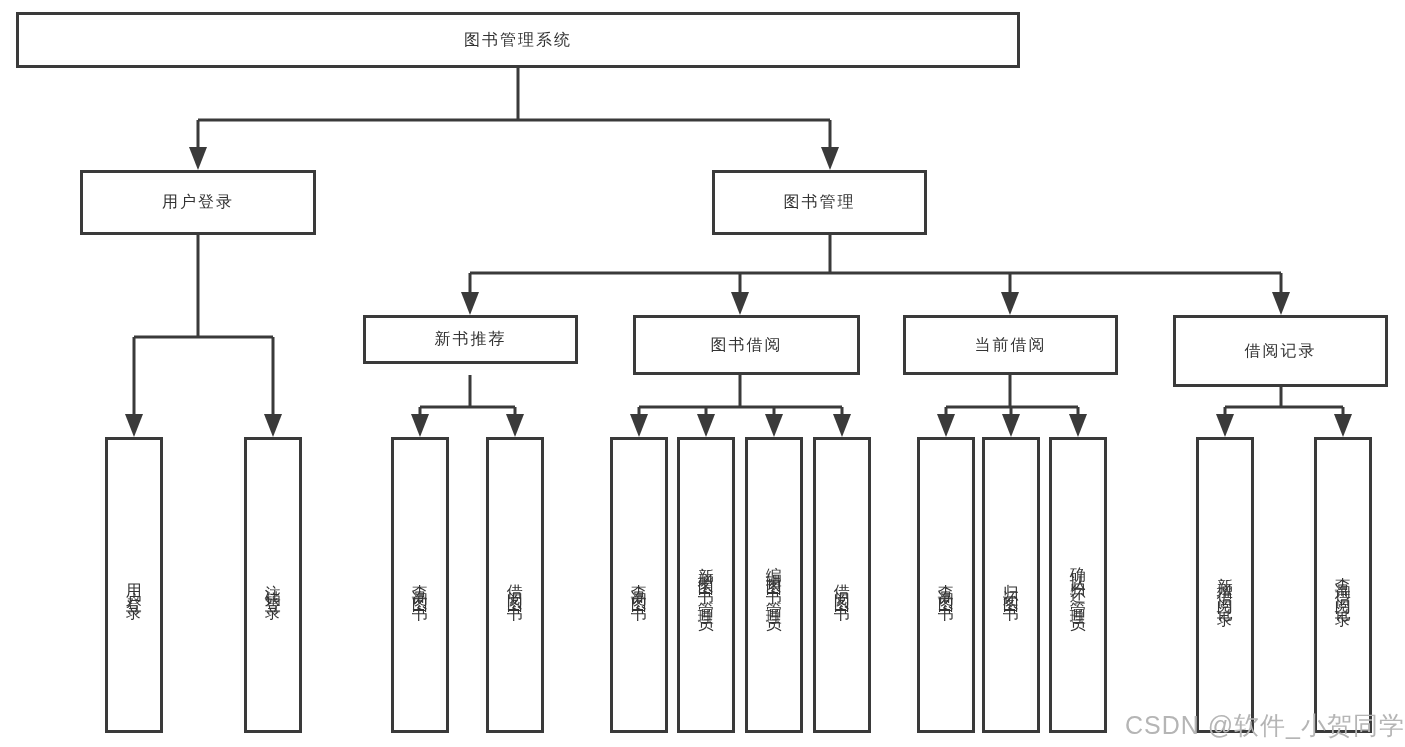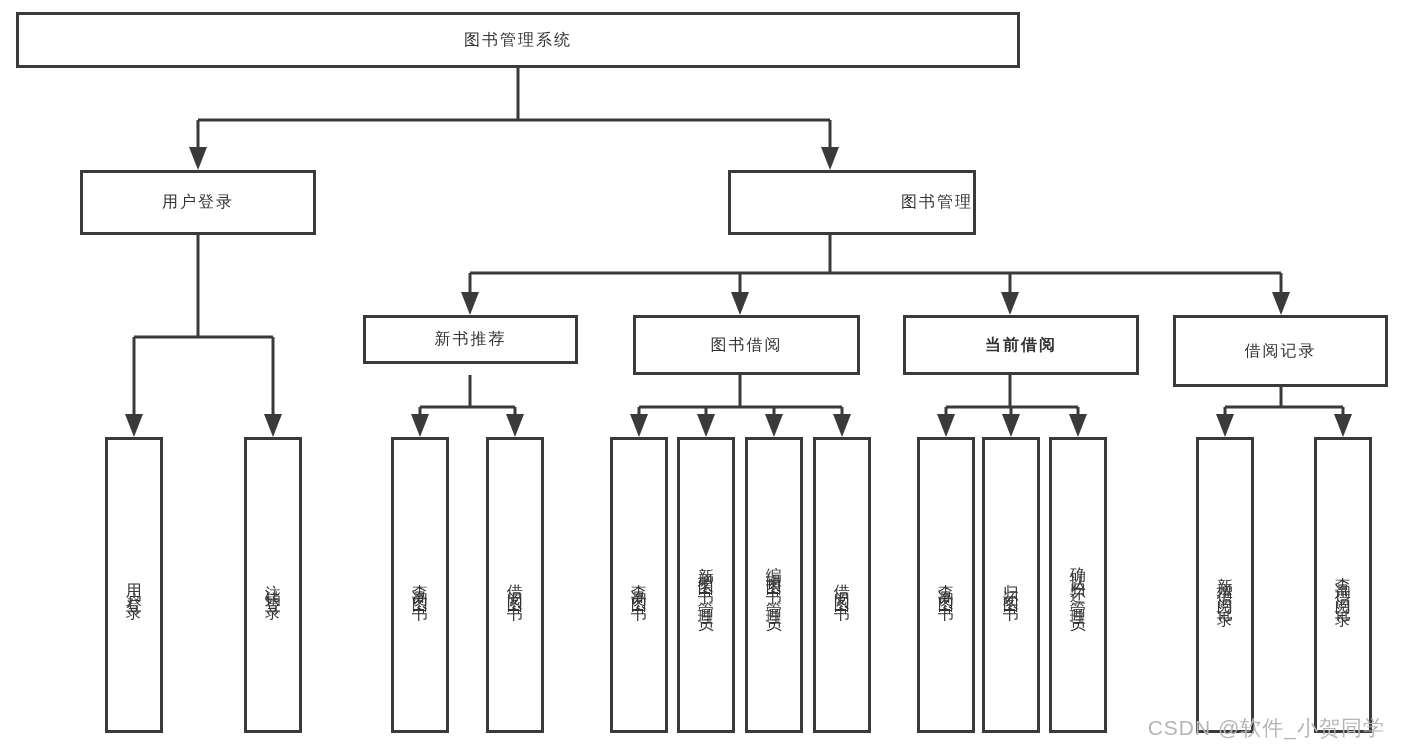--- a/index.html
+++ b/index.html
@@ -23,46 +23,46 @@
     display:flex; align-items:center; justify-content:center;
     color:var(--text,#333);
     font-size:16px;
     letter-spacing:2px;
     text-align:center;
   }
   
   .n-root{ left:16px; top:12px; width:1004px; height:56px; }
   
   .n-user{ left:80px;  top:170px; width:236px; height:65px; }
-  .n-mgmt{ left:728px; top:170px; width:248px; height:65px;justify-content:flex-end; }
+  .n-mgmt{ left:712px; top:170px; width:215px; height:65px; }
   
   .n-nb{ left:363px;  top:315px; width:215px; height:49px; }
   .n-bb{ left:633px;  top:315px; width:227px; height:60px; }
-  .n-cb{ left:903px;  top:315px; width:236px; height:60px;font-weight:bold; }
+  .n-cb{ left:903px;  top:315px; width:215px; height:60px; }
   .n-br{ left:1173px; top:315px; width:215px; height:72px; }
   
   .leaf{ top:437px; width:58px; height:296px; padding:6px 0; }
   .leaf span{
     writing-mode:vertical-rl;
     text-orientation:mixed;
     letter-spacing:7px;
     line-height:1.1;
     white-space:nowrap;
   }
   .lf1{ left:105px; }  .lf2{ left:244px; }
   .lf3{ left:391px; }  .lf4{ left:486px; }
   .lf5{ left:610px; }  .lf6{ left:677px; }
   .lf7{ left:745px; }  .lf8{ left:813px; }
   .lf9{ left:917px; }  .lf10{ left:982px; } .lf11{ left:1049px; }
   .lf12{ left:1196px; } .lf13{ left:1314px; }
 
   .watermark{
     position:absolute;
-    right:20px; bottom:5px;
-    font-size:21px;
+    right:0; bottom:5px;
+    font-size:25px;
     color:var(--wm,#b5b5b5);
     letter-spacing:1px;
     pointer-events:none;
   }
 </style>
 </head>
 <body>
 
 <div class="stage">
 

